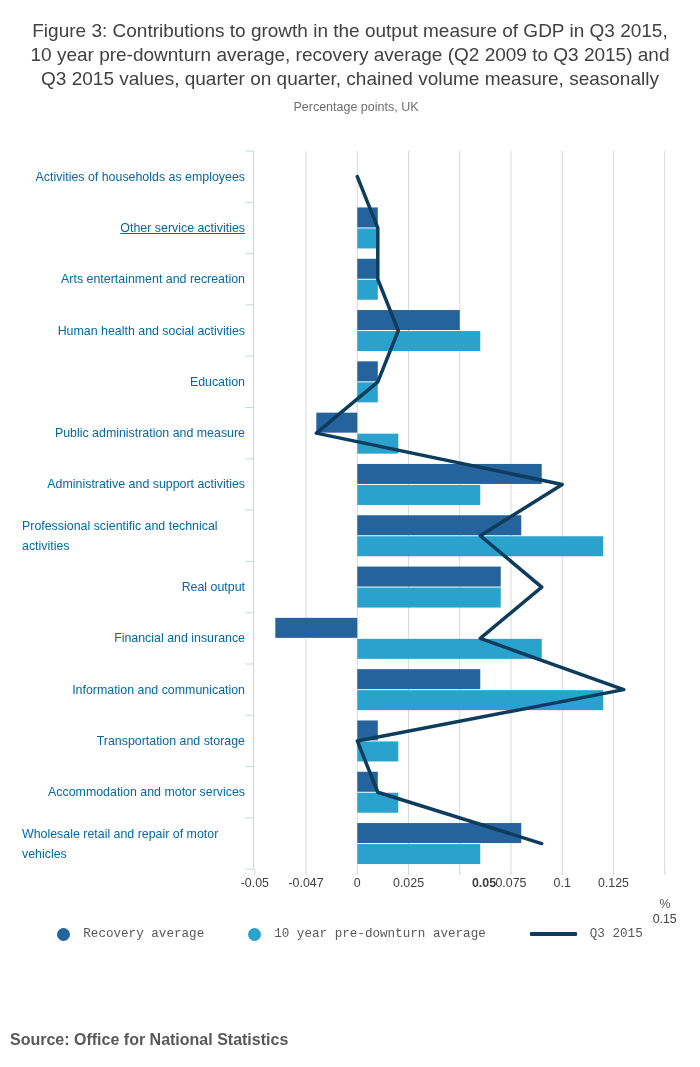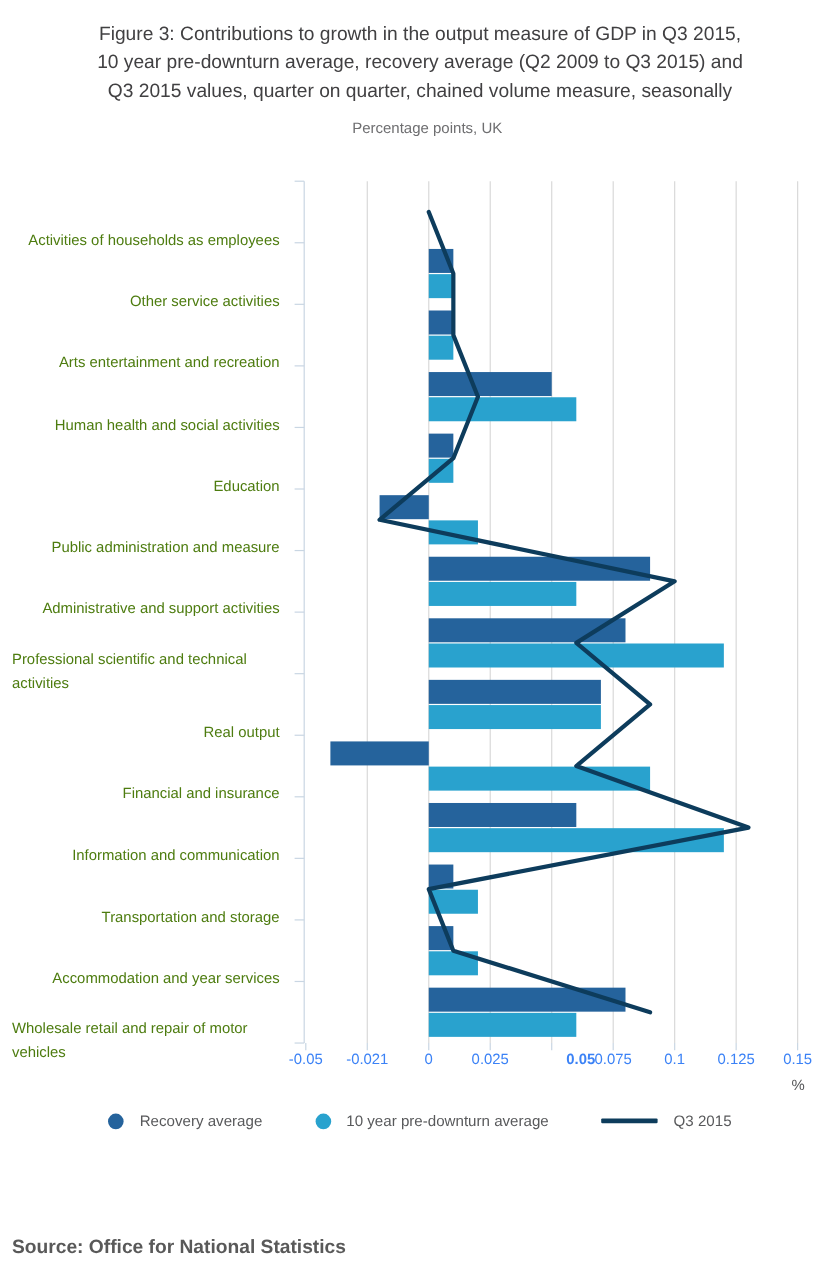--- a/index.html
+++ b/index.html
@@ -1,33 +1,33 @@
 <!DOCTYPE html>
 <html><head>
 <meta charset="utf-8">
 <style>
   html,body{margin:0;padding:0;background:#ffffff;}
   body{width:700px;height:1067px;font-family:"Liberation Sans","DejaVu Sans",sans-serif;}
   .page{position:relative;width:700px;height:1067px;overflow:hidden;background:#fff;}
   .title{position:absolute;top:6px;left:20px;right:20px;text-align:center;
-         font-size:16px;line-height:24px;font-weight:400;color:#414042;}
+         font-size:19px;line-height:24px;font-weight:400;color:#414042;}
   .title span{display:block;}
   .subtitle{position:absolute;top:100px;left:0;right:0;text-align:center;
             font-size:12.5px;line-height:15px;color:#6e6e70;margin-left:12px;}
   #chart{position:absolute;inset:0;}
   #plot-svg{position:absolute;top:0;left:0;}
-  .ylab{position:absolute;left:10px;width:223px;transform:translateY(-50%);
-        text-align:right;font-size:12.4px;line-height:20px;color:#4d7c0f;margin-top:23px;}
+  .ylab{position:absolute;left:22px;width:223px;transform:translateY(-50%);
+        text-align:right;font-size:12.4px;line-height:20px;color:#0369a1;}
   .ylab.left{text-align:left;}
   .xlab{position:absolute;top:876px;width:64px;margin-left:-32px;text-align:center;
-        font-size:12.4px;color:#3b82f6;}
+        font-size:12.4px;color:#404040;}
   .pct{position:absolute;top:897px;left:633px;width:64px;text-align:center;
        font-size:12.4px;color:#545557;}
   #legend{position:absolute;top:927px;left:0;right:0;display:flex;
-          justify-content:center;align-items:center;gap:44px;}
+          justify-content:center;align-items:center;gap:44px;font-family:Liberation Mono, monospace;}
   .leg-item{display:flex;align-items:center;gap:13px;cursor:pointer;}
   .leg-label{font-size:12.6px;color:#58595b;}
   .sw-circle{width:13px;height:13px;border-radius:50%;display:inline-block;flex:none;}
   .sw-line{width:47px;height:4px;display:inline-block;flex:none;border-radius:1px;}
   .source{position:absolute;top:1031px;left:10px;font-size:16px;font-weight:700;color:#595959;}
 </style>
 </head>
 <body>
 
 <div class="page">
@@ -98,44 +98,44 @@
         <rect x="357.3" y="587.55" width="143.45100000000002" height="20" fill="#29a2ce"></rect>
         <rect x="357.3" y="638.8499999999999" width="184.43700000000007" height="20" fill="#29a2ce"></rect>
         <rect x="357.3" y="690.15" width="245.916" height="20" fill="#29a2ce"></rect>
         <rect x="357.3" y="741.4499999999999" width="40.98599999999999" height="20" fill="#29a2ce"></rect>
         <rect x="357.3" y="792.75" width="40.98599999999999" height="20" fill="#29a2ce"></rect>
         <rect x="357.3" y="844.05" width="122.95800000000003" height="20" fill="#29a2ce"></rect>
         <polyline points="357.3,176.65 377.793,227.95 377.793,279.25 398.286,330.54999999999995 377.793,381.85 316.314,433.15 562.23,484.45 480.25800000000004,535.75 541.7370000000001,587.05 480.25800000000004,638.3499999999999 623.7090000000001,689.65 357.3,740.9499999999999 377.793,792.25 541.7370000000001,843.55" fill="none" stroke="#0d3c5c" stroke-width="3.5" stroke-linejoin="round" stroke-linecap="round"></polyline>
       </svg>
     <div id="y-labels">
         <div class="ylab" style="top: 176.65px;">Activities of households as employees</div>
-        <div class="ylab" style="top: 227.95px;">Other service activities</div>
+        <div class="ylab" style="top: 227.95px; text-decoration: underline;">Other service activities</div>
         <div class="ylab" style="top: 279.25px;">Arts entertainment and recreation</div>
         <div class="ylab" style="top: 330.55px;">Human health and social activities</div>
         <div class="ylab" style="top: 381.85px;">Education</div>
         <div class="ylab" style="top: 433.15px;">Public administration and measure</div>
         <div class="ylab" style="top: 484.45px;">Administrative and support activities</div>
         <div class="ylab left" style="top: 535.75px;">Professional scientific and technical activities</div>
         <div class="ylab" style="top: 587.05px;">Real output</div>
         <div class="ylab" style="top: 638.35px;">Financial and insurance</div>
         <div class="ylab" style="top: 689.65px;">Information and communication</div>
         <div class="ylab" style="top: 740.95px;">Transportation and storage</div>
-        <div class="ylab" style="top: 792.25px;">Accommodation and year services</div>
+        <div class="ylab" style="top: 792.25px;">Accommodation and motor services</div>
         <div class="ylab left" style="top: 843.55px;">Wholesale retail and repair of motor vehicles</div>
       </div>
     <div id="x-labels">
         <div class="xlab" style="left: 254.835px;">-0.05</div>
-        <div class="xlab" style="left: 306.067px;">-0.021</div>
+        <div class="xlab" style="left: 306.067px;">-0.047</div>
         <div class="xlab" style="left: 357.3px;">0</div>
         <div class="xlab" style="left: 408.533px;">0.025</div>
         <div class="xlab" style="left: 484px; font-weight: bold;">0.05</div>
         <div class="xlab" style="left: 510.998px;">0.075</div>
         <div class="xlab" style="left: 562.23px;">0.1</div>
         <div class="xlab" style="left: 613.462px;">0.125</div>
-        <div class="xlab" style="left: 664.695px;">0.15</div>
+        <div class="xlab" style="left: 664.695px; margin-top: 36px;">0.15</div>
       </div>
     <div class="pct">%</div>
   </div>
 
   <div id="legend">
       <div class="leg-item">
         <span class="sw-circle" style="background: rgb(37, 99, 156);"></span>
         <span class="leg-label">Recovery average</span>
       </div>
       <div class="leg-item">

